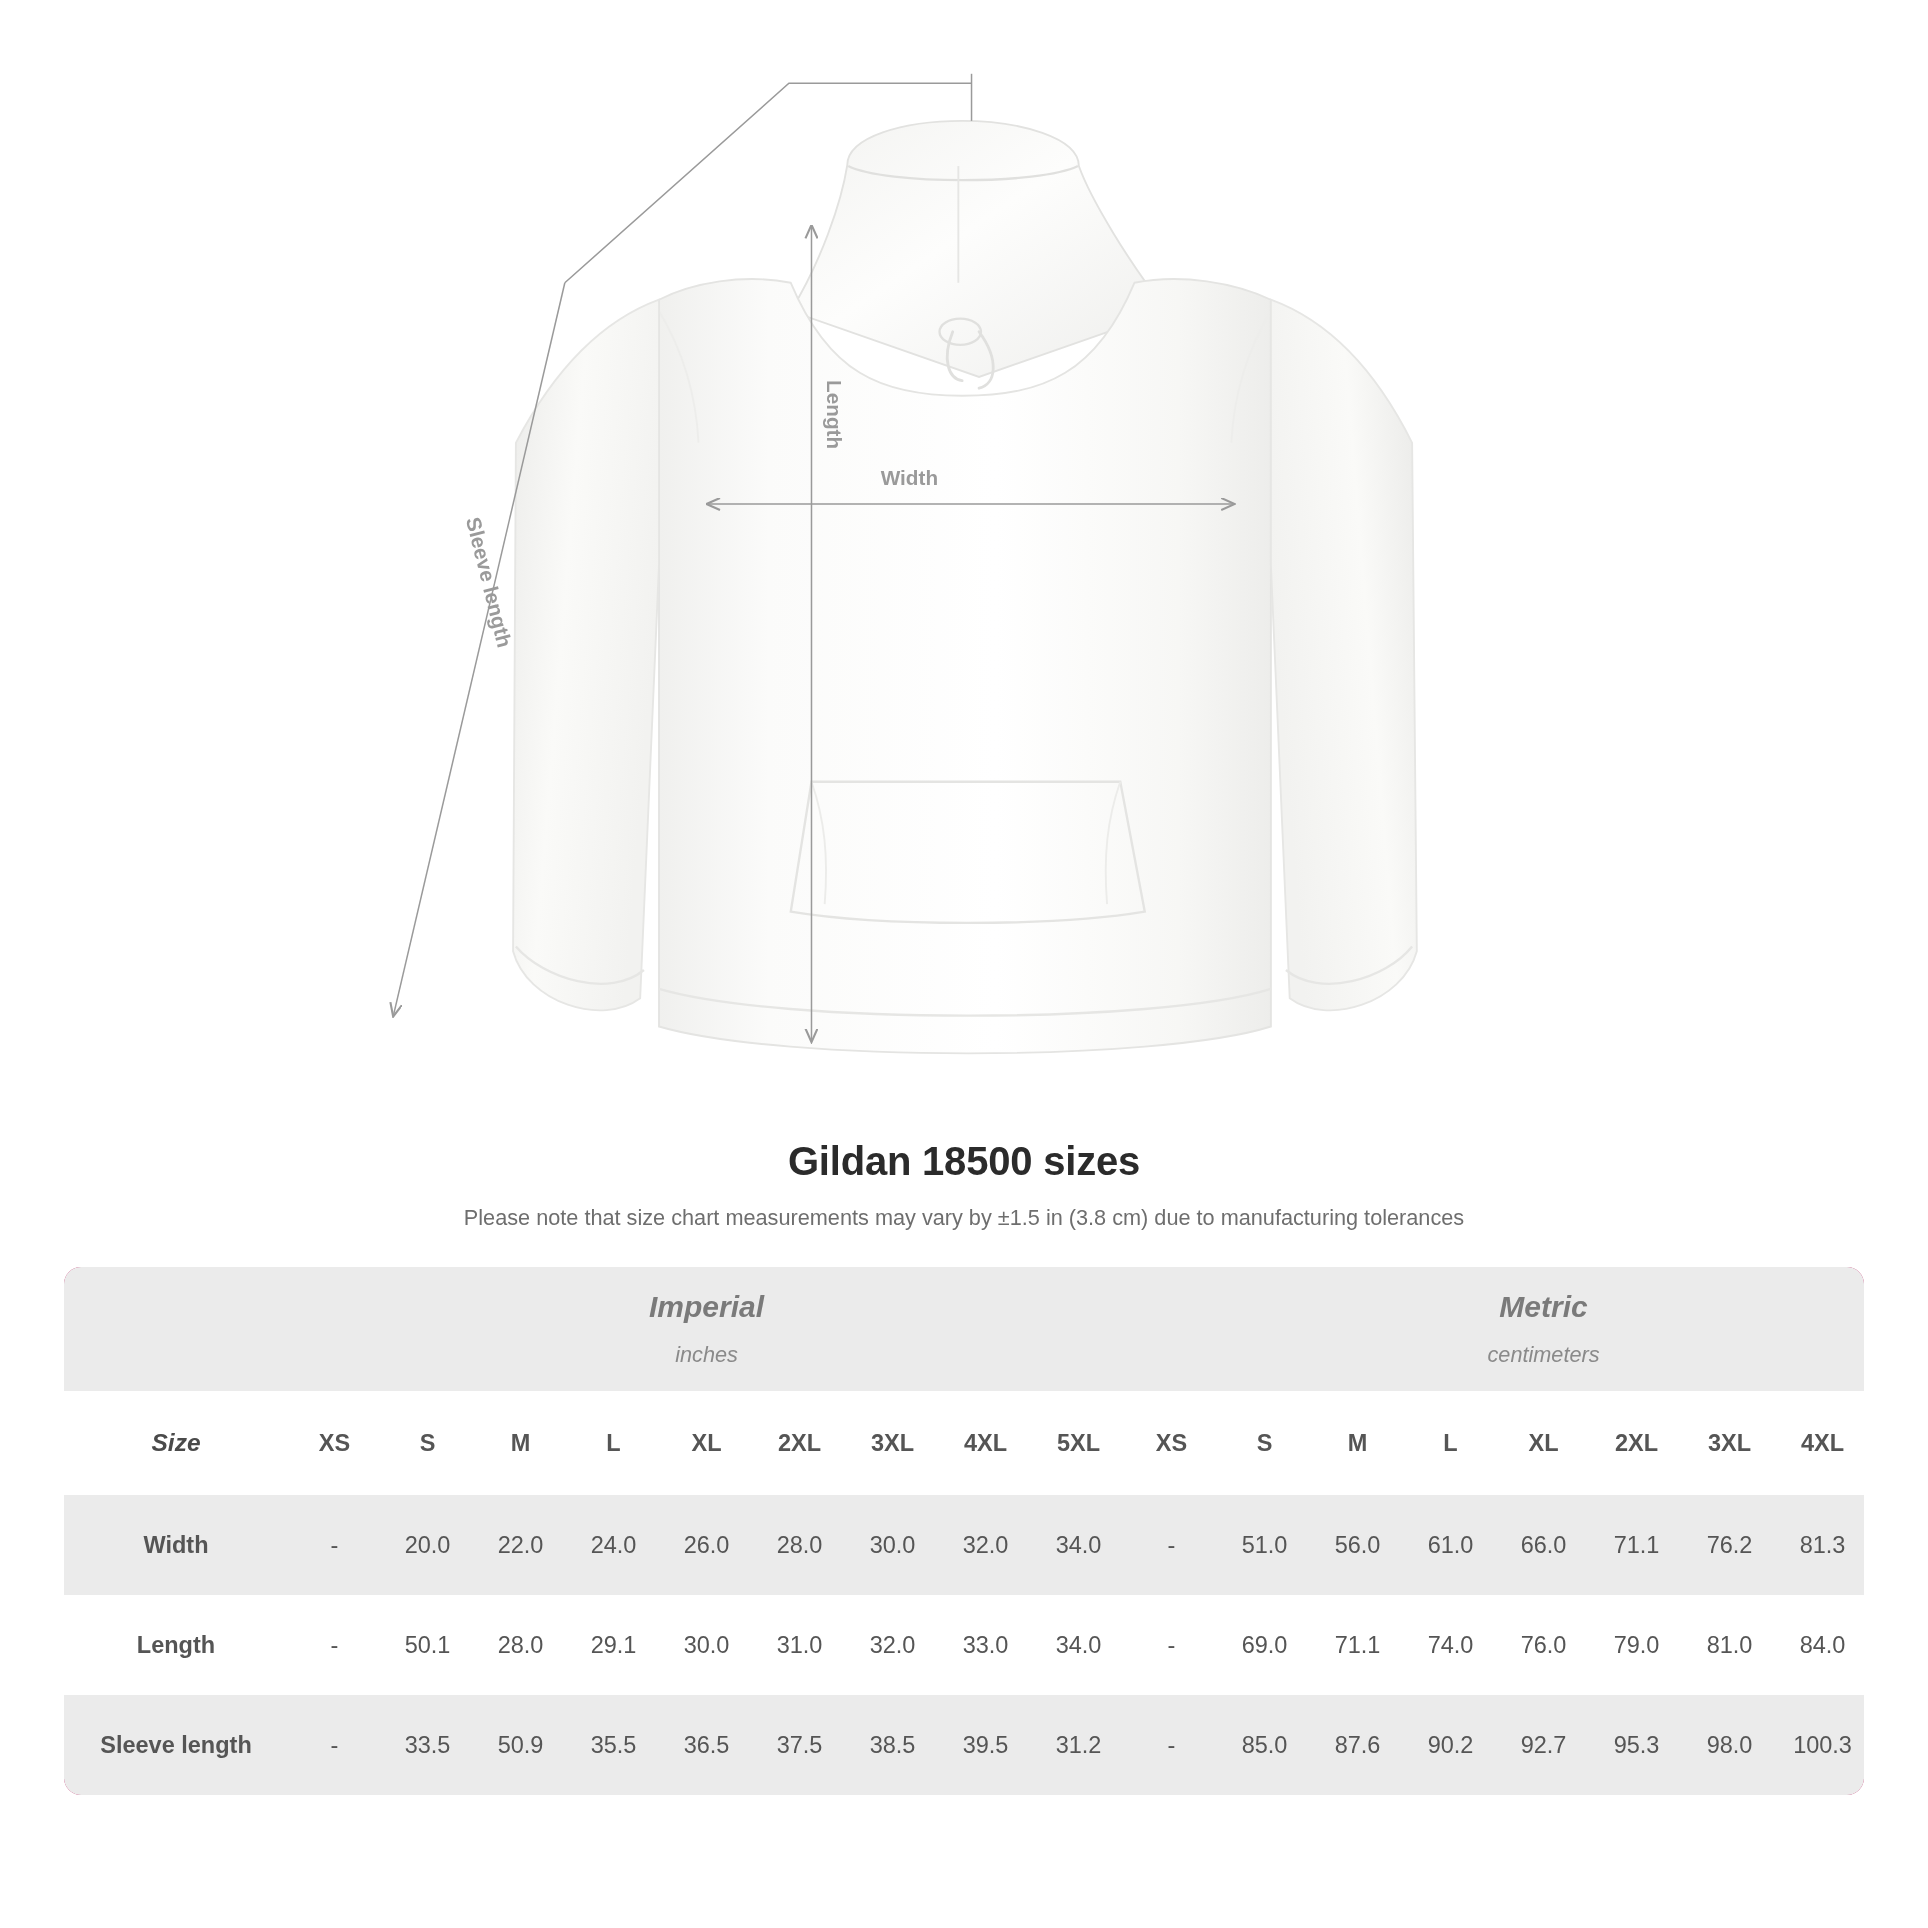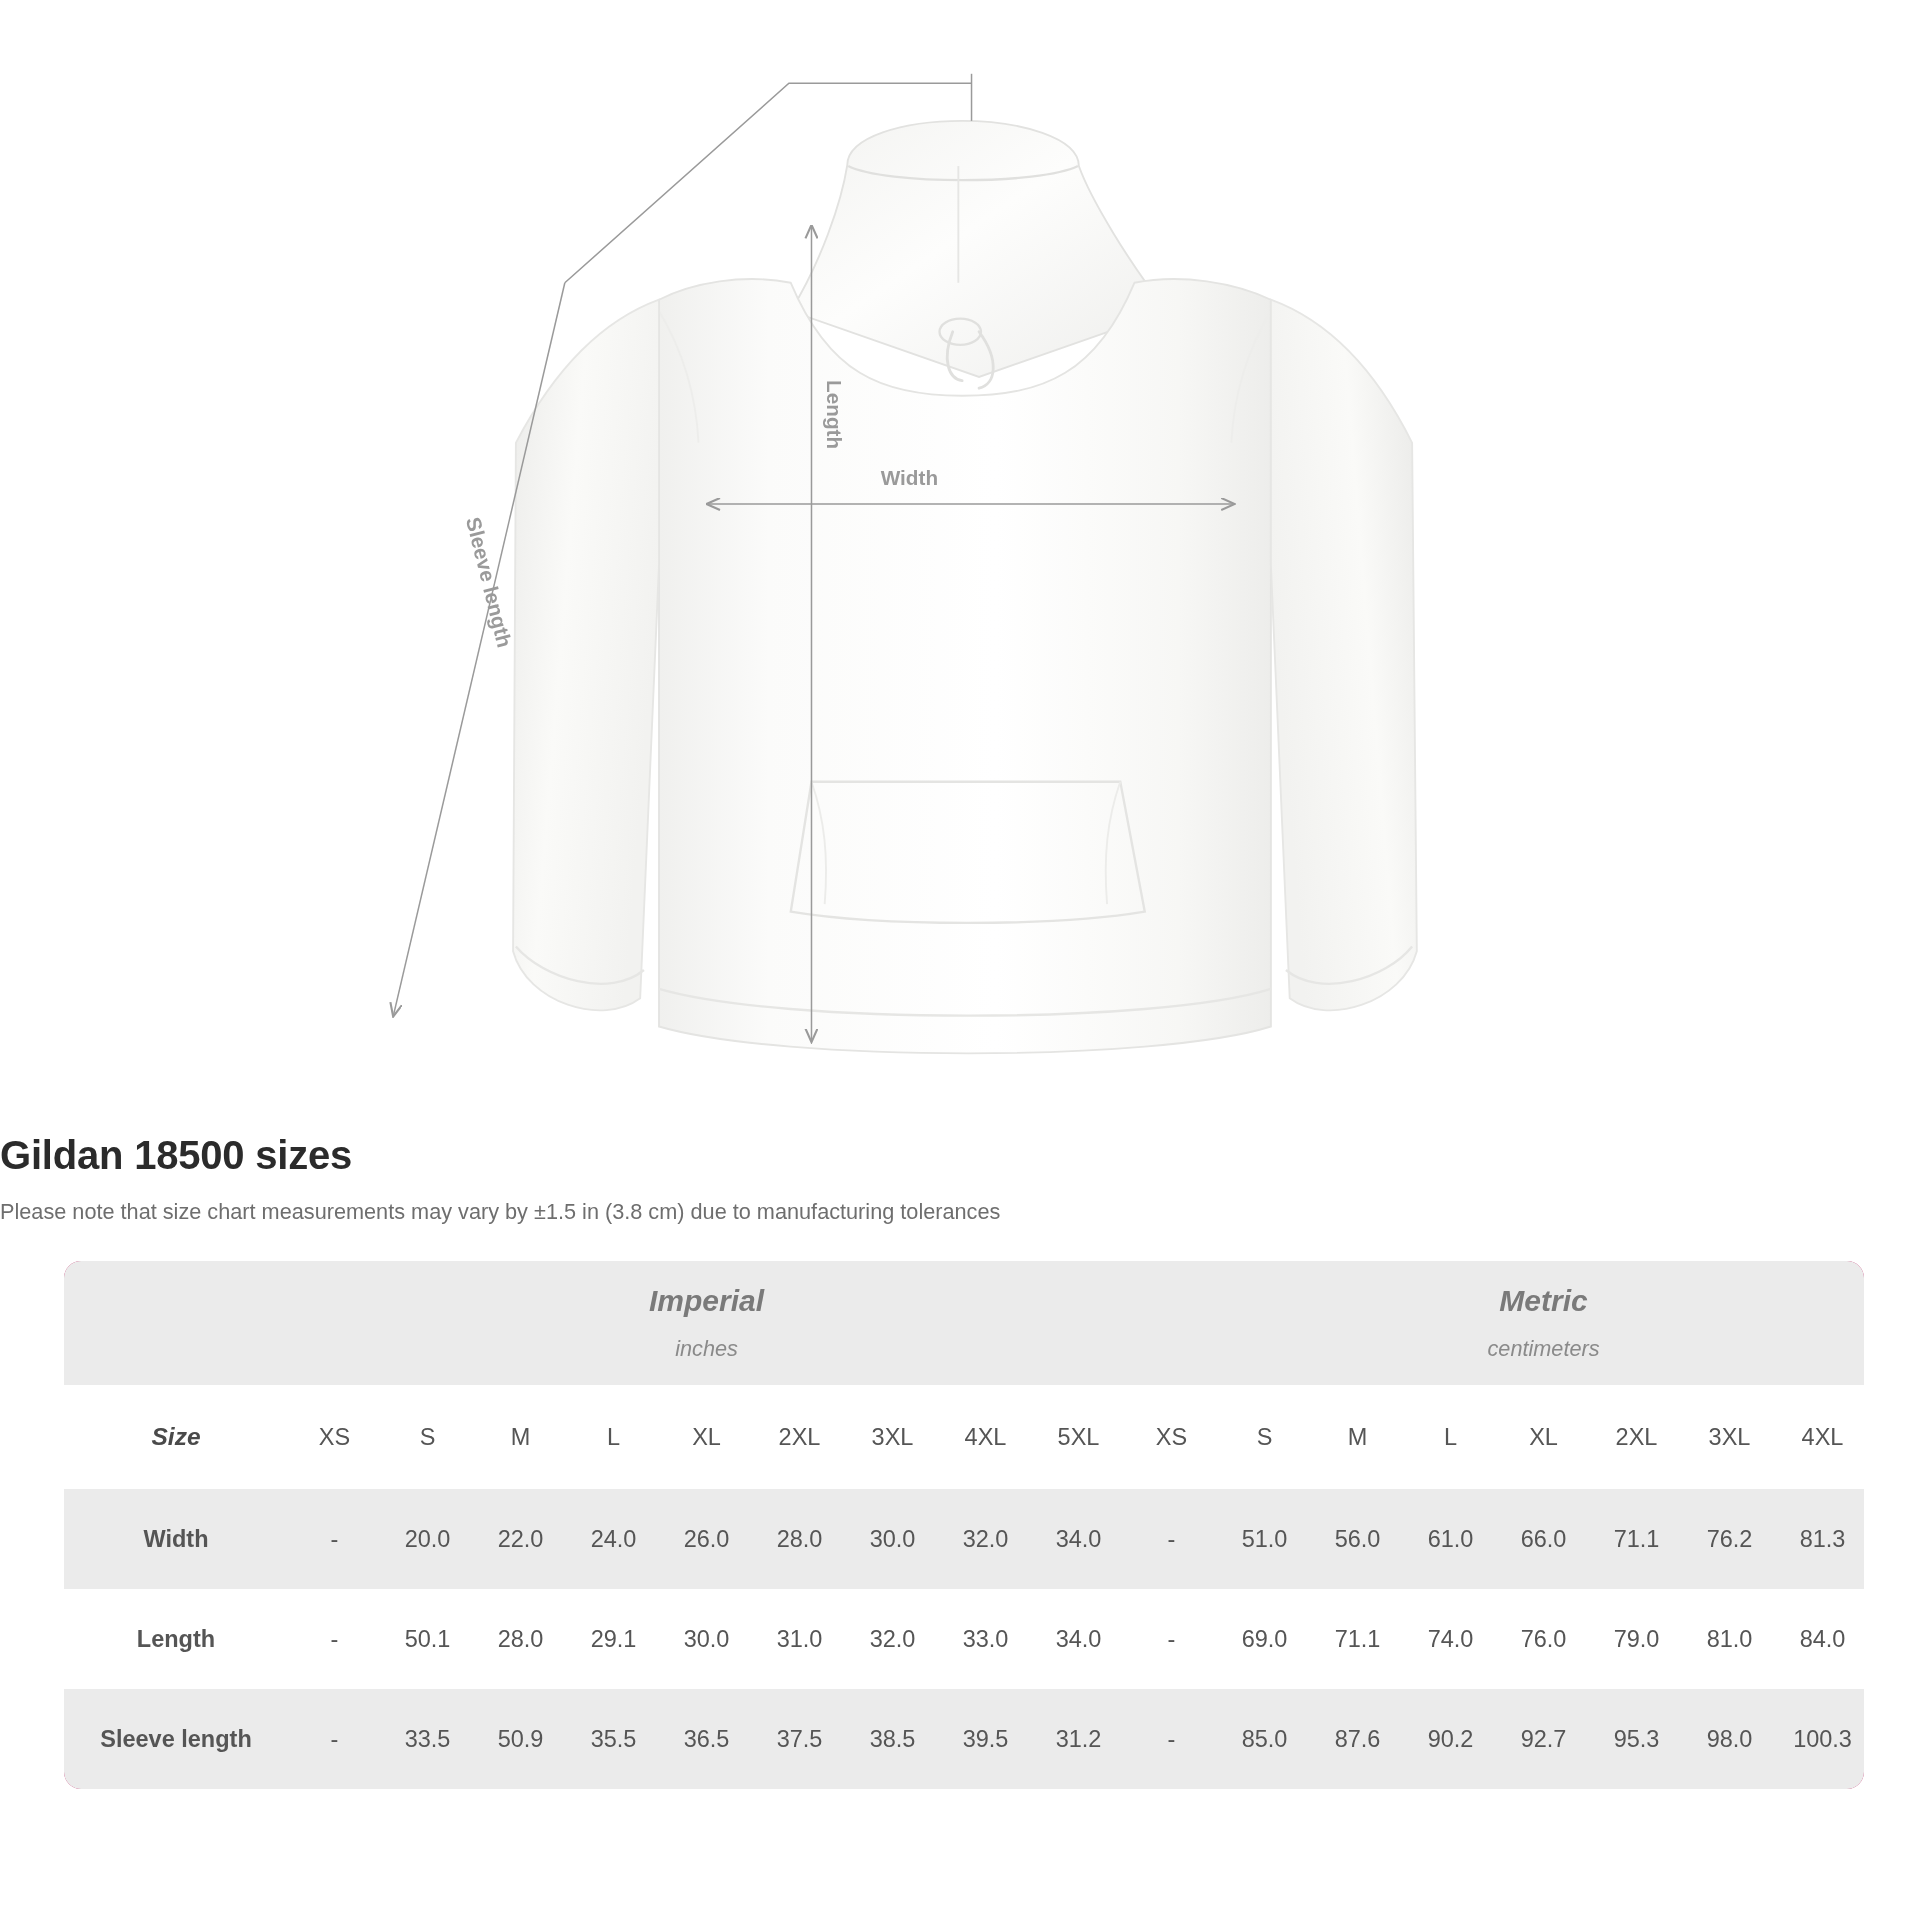--- a/index.html
+++ b/index.html
@@ -28,21 +28,22 @@
     height: 1121px;
   }
   .illustration svg {
     position: absolute;
     left: 0;
     top: 0;
   }
 
   
   .titles {
-    margin-top: 12px;
+    text-align: center;
+    margin-top: 18px;
   }
   .chart-title {
     font-size: 40px;
     font-weight: bold;
     color: #2b2b2b;
     letter-spacing: -0.2px;
   }
   .chart-note {
     font-size: 21.7px;
     color: #6e6e6e;
@@ -88,21 +89,21 @@
     margin-top: 17px;
   }
   .unit-row td.corner {
     background: #ebebeb;
   }
 
   
   .size-row td {
     background: #ffffff;
     height: 102px;
-    font-weight: normal;
+    font-weight: bold;
     color: #4a4a4a;
     font-size: 24.5px;
   }
   .size-row td.rowlabel {
     font-size: 24.5px;
     font-weight: bold;
     color: #4a4a4a;
     font-style: italic;
   }
 

